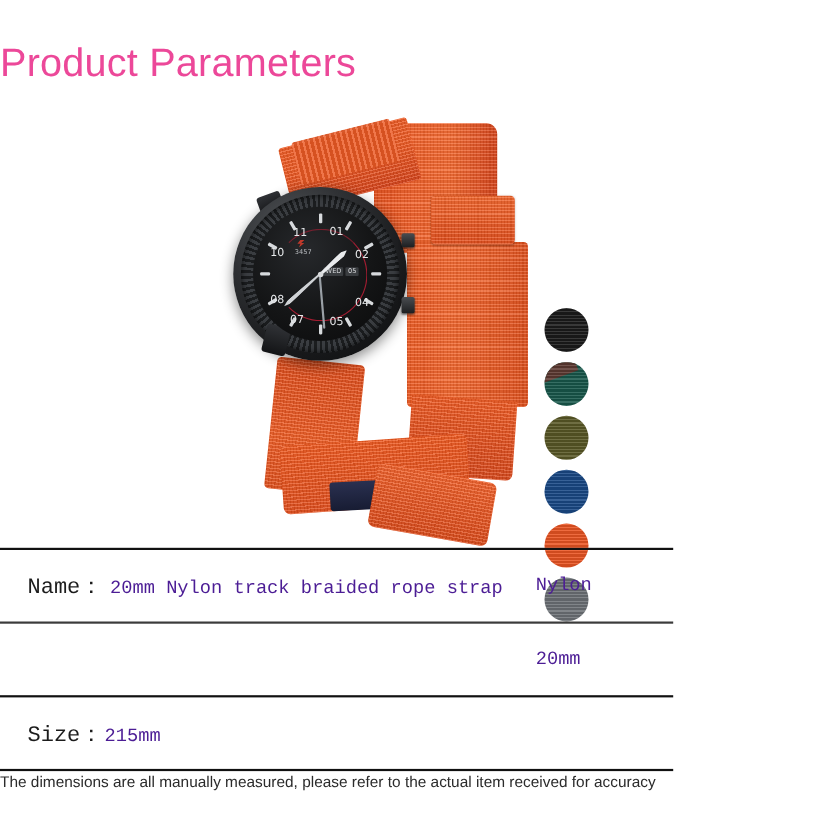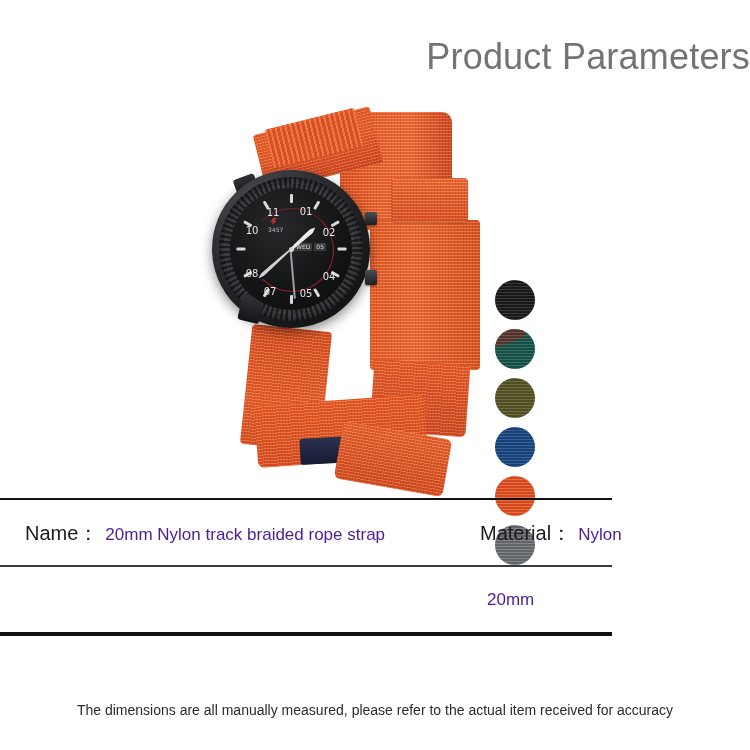--- a/index.html
+++ b/index.html
@@ -15,24 +15,24 @@
     font-family: "Liberation Sans", sans-serif;
     overflow: hidden;
   }
 
   
   #title {
     position: absolute;
     top: 36px;
     left: 0;
     width: 750px;
-    text-align: right;
+    text-align: left;
     font-size: 36px;
     font-weight: 400;
-    color: #737373;
+    color: #ec4899;
     letter-spacing: 0.2px;
   }
 
   
   #stage {
     position: absolute;
     top: 100px;
     left: 0;
     width: 750px;
     height: 398px;
@@ -330,20 +330,21 @@
     background: #5d3a32;
     transform: rotate(-20deg);
   }
 
   
   #table {
     position: absolute;
     left: 0;
     top: 498px;
     width: 612px;
+    font-family: Liberation Mono, monospace;
   }
   .rule-strong {
     height: 2px;
     background: #111111;
     width: 100%;
   }
   .rule-mid {
     height: 2px;
     background: #3b3b3b;
     width: 100%;
@@ -372,21 +373,20 @@
     color: #4c1d95;
     margin-left: 7px;
   }
   .val.tight { margin-left: 2px; }
 
   #footer-note {
     position: absolute;
     left: 0;
     top: 702px;
     width: 750px;
-    text-align: center;
     font-size: 14px;
     color: #2b2b2b;
   }
 </style>
 </head>
 <body>
 
 <div id="page">
 
   <div id="title">Product Parameters</div>
@@ -484,34 +484,39 @@
   <div id="table">
 
     <div class="rule-strong"></div>
 
     <div class="row">
       <div class="cell cell-left">
         <span class="lbl">Name：</span>
         <span class="val">20mm Nylon track braided rope strap</span>
       </div>
       <div class="cell cell-right">
-        <span class="lbl">Material：</span>
         <span class="val">Nylon</span>
       </div>
     </div>
 
     <div class="rule-mid"></div>
 
     <div class="row">
       <div class="cell cell-right">
         <span class="val">20mm</span>
       </div>
     </div>
 
     <div class="rule-strong"></div>
 
+    <div class="row">
+      <div class="cell cell-left">
+        <span class="lbl">Size：</span>
+        <span class="val tight">215mm</span>
+      </div>
+    </div>
 
     <div class="rule-strong"></div>
   </div>
 
   <div id="footer-note">The dimensions are all manually measured, please refer to the actual item received for accuracy</div>
 
 </div>
 
 </body></html>

